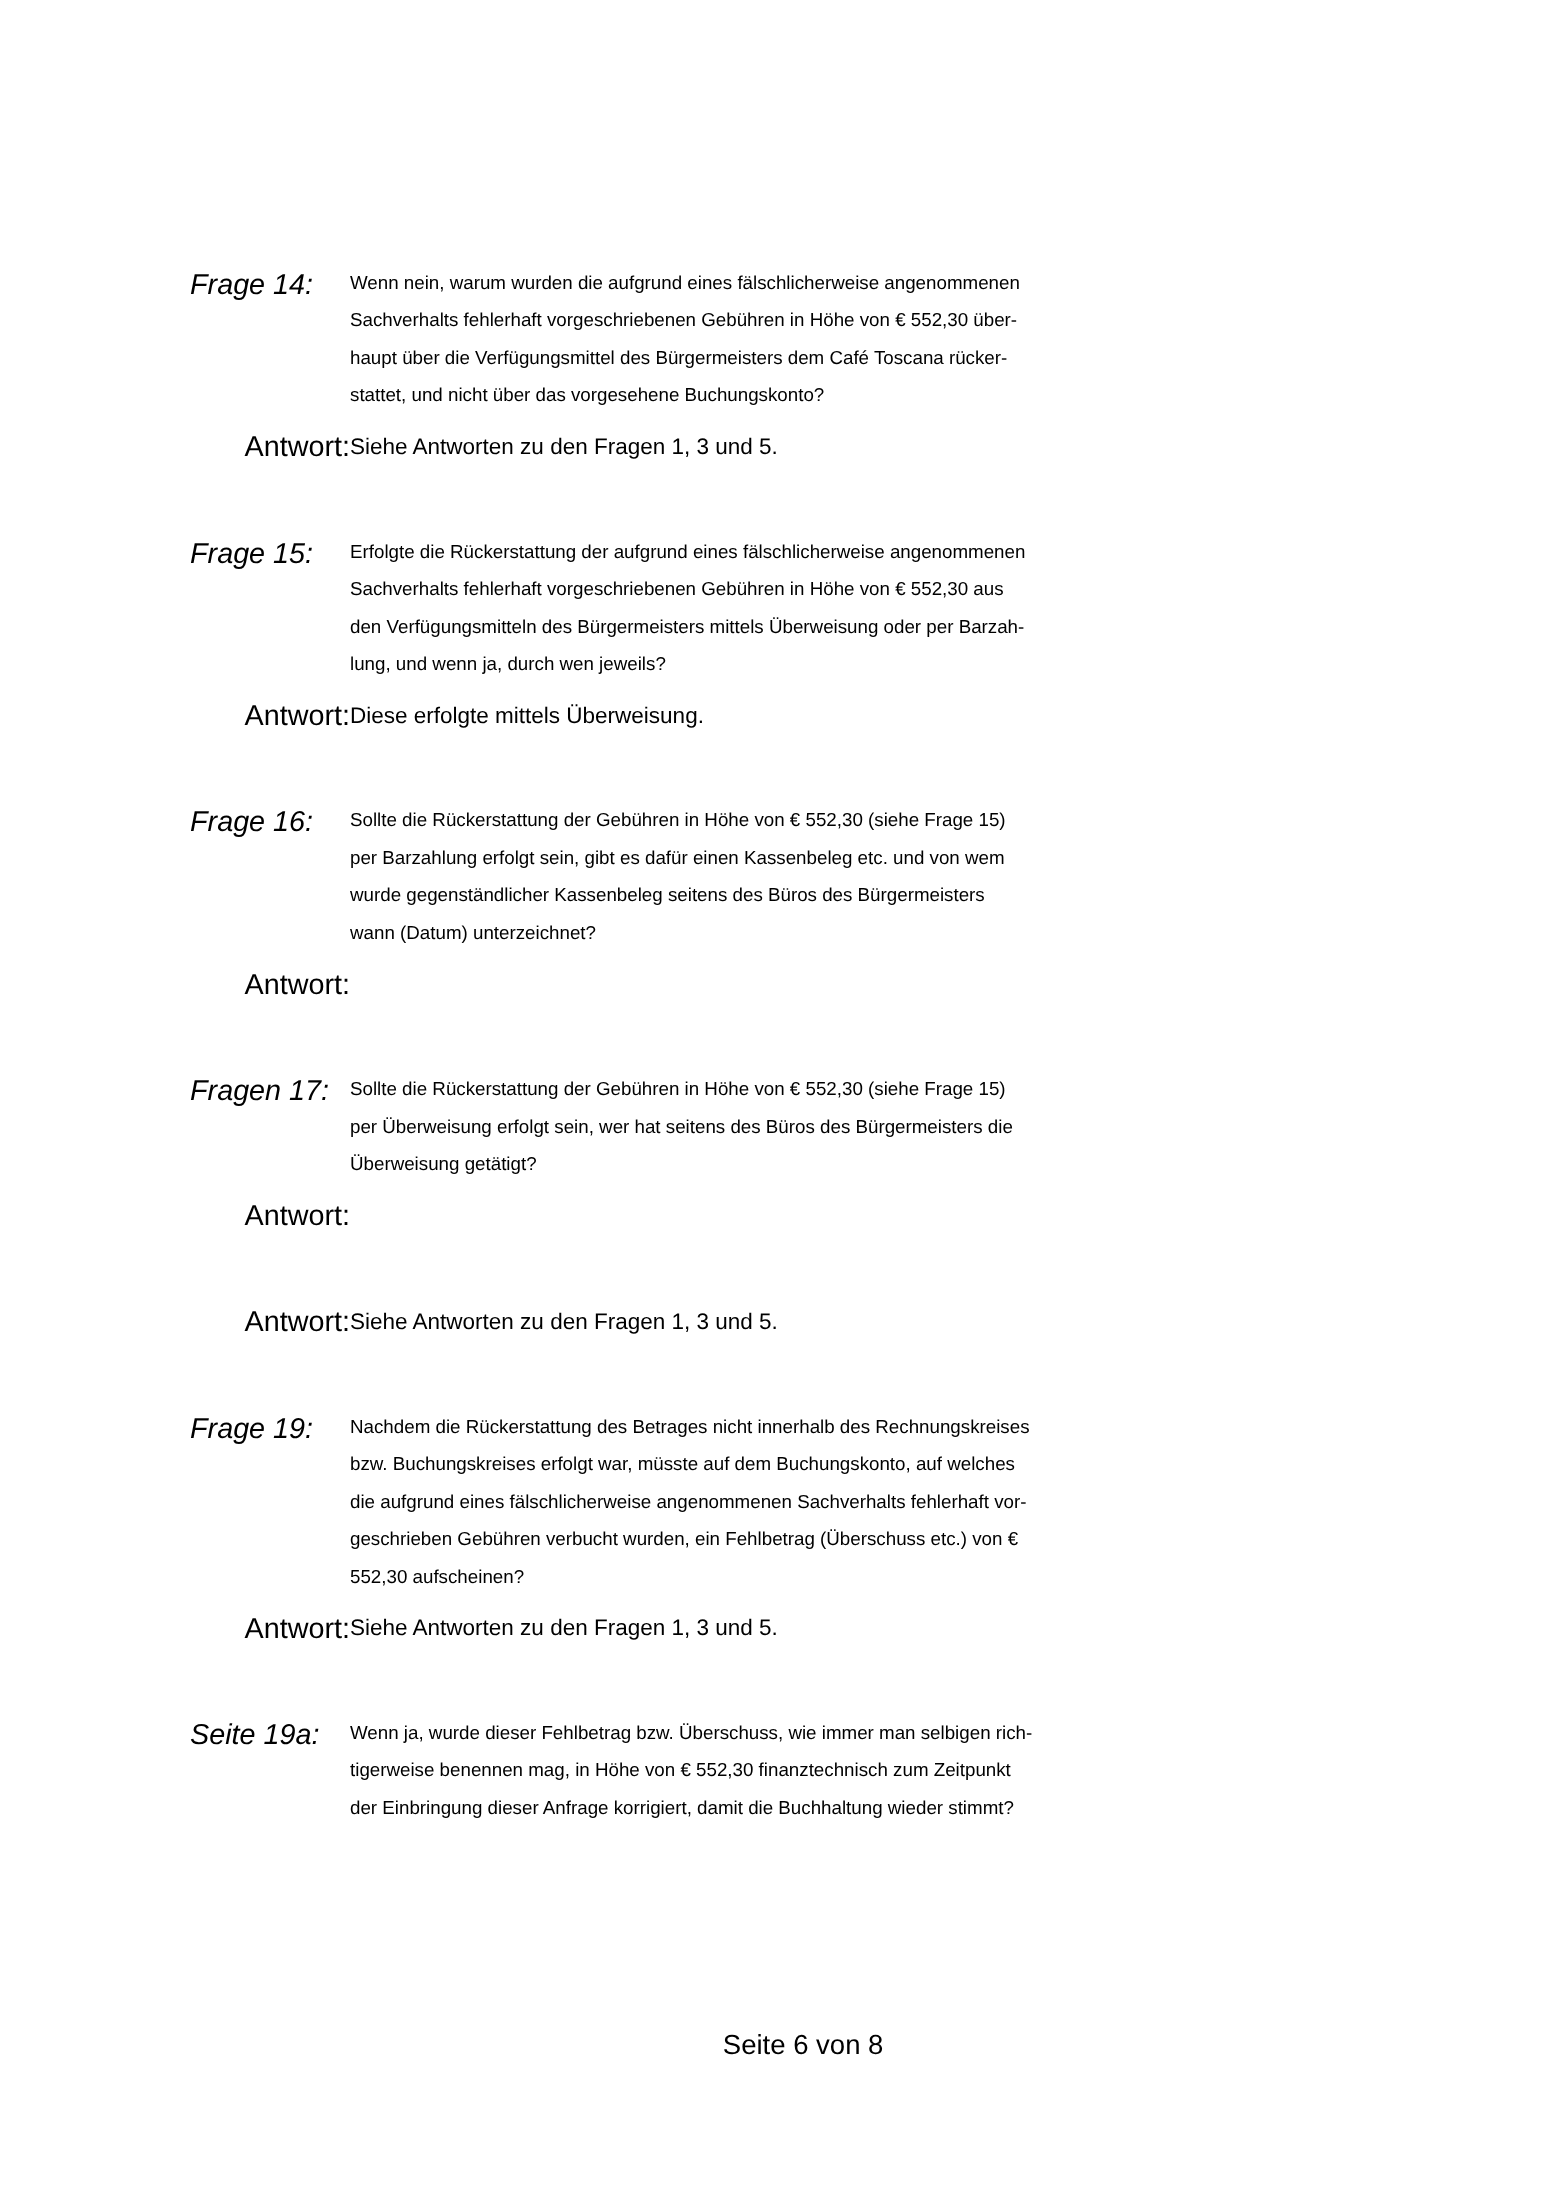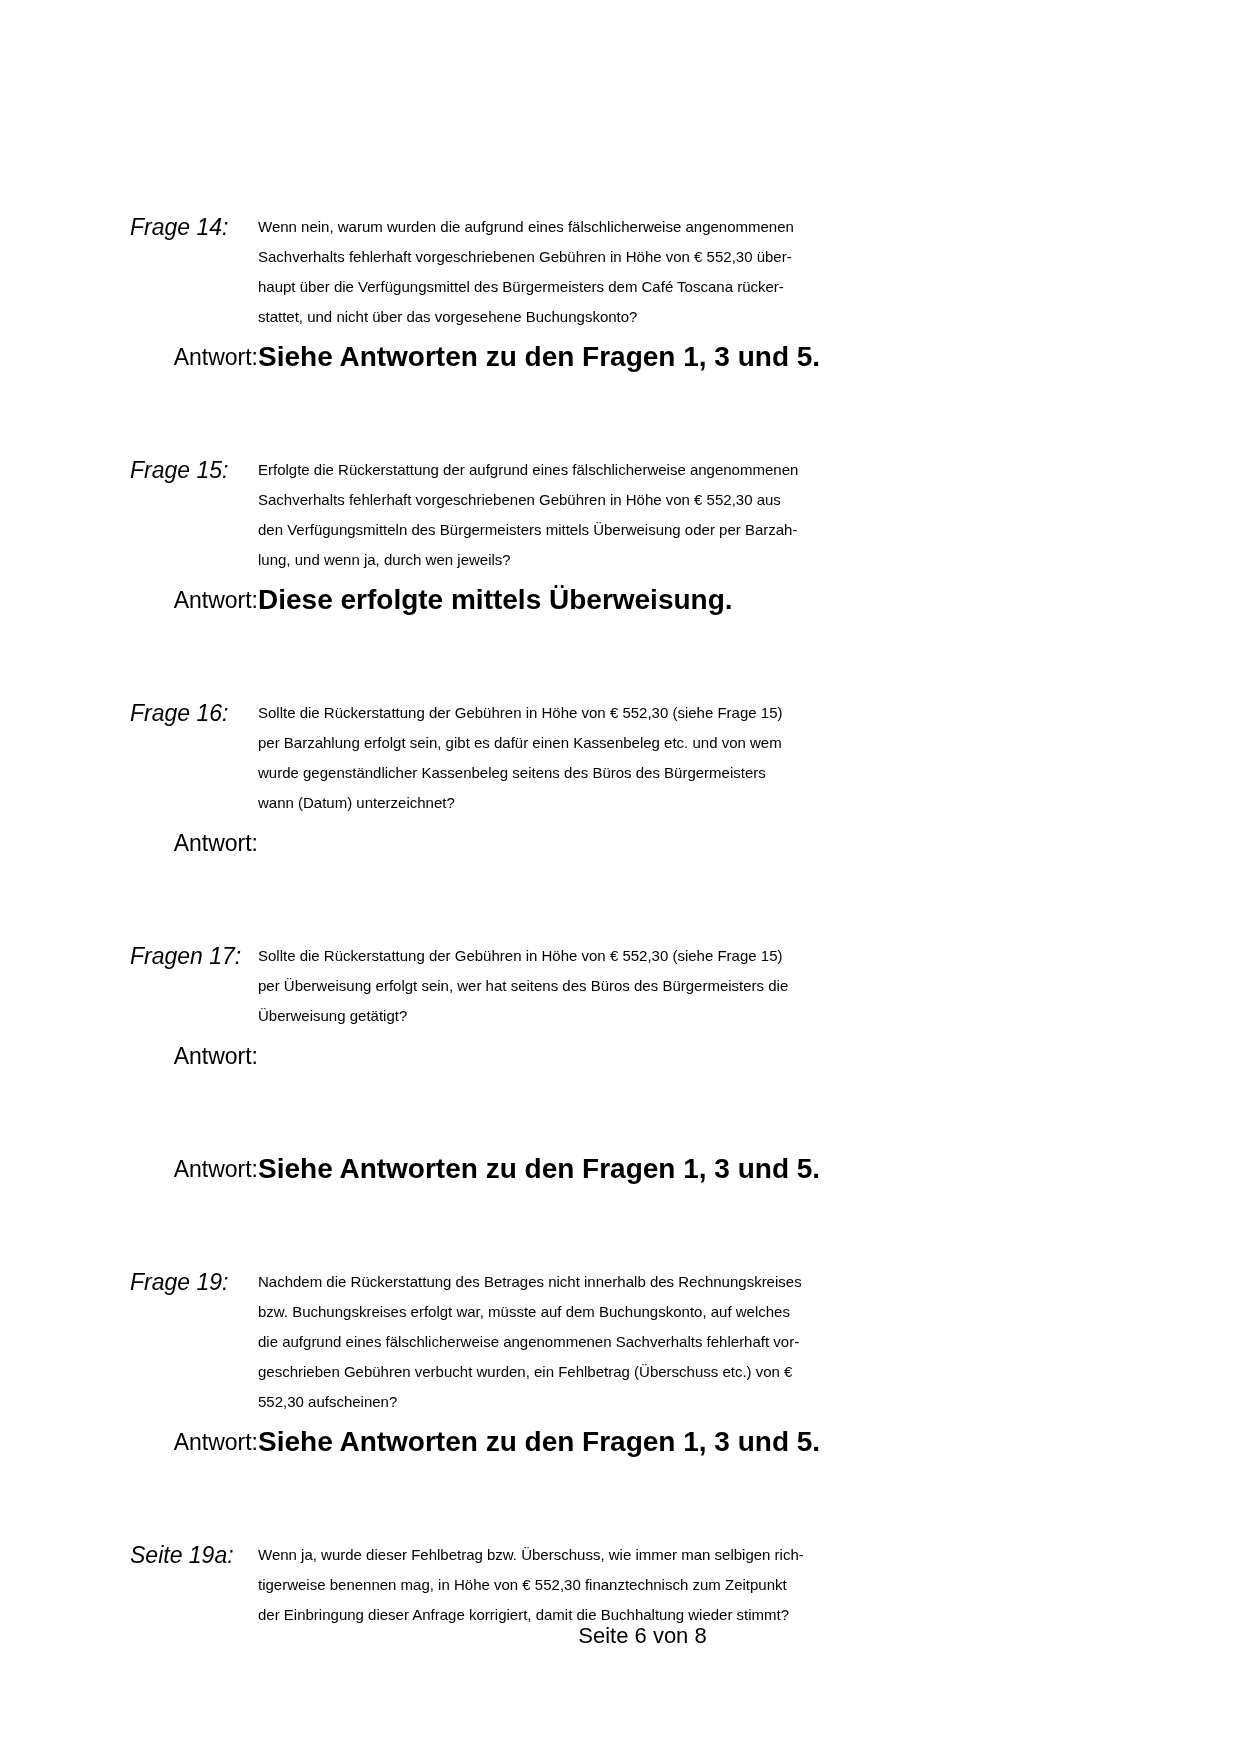--- a/index.html
+++ b/index.html
@@ -11,26 +11,26 @@
     position: relative;
     width: 1241px;
     height: 1755px;
     background: #ffffff;
     color: #000000;
     font-family: "Liberation Sans", sans-serif;
     overflow: hidden;
   }
   .content {
     position: absolute;
-    left: 130px;
+    left: 152px;
     top: 212px;
     right: 30px;
   }
   .qa-item + .qa-item {
-    margin-top: 83px;
+    margin-top: 55px;
   }
   .row {
     display: flex;
     align-items: flex-start;
   }
   .label {
     flex: 0 0 128px;
     width: 128px;
     font-size: 23px;
     line-height: 30px;
@@ -46,23 +46,23 @@
     margin: 0;
     font-size: 15px;
     line-height: 30px;
     white-space: pre-line;
   }
   .answer-row {
     margin-top: 10px;
   }
   .a-text {
     margin: 0;
-    font-size: 28px;
+    font-size: 18px;
     line-height: 30px;
-    font-weight: bold;
+    font-weight: normal;
   }
   .redaction {
     display: inline-block;
     width: 260px;
     height: 32px;
     margin-left: 10px;
     margin-bottom: -7px;
     background: #000000;
   }
   .footer {

